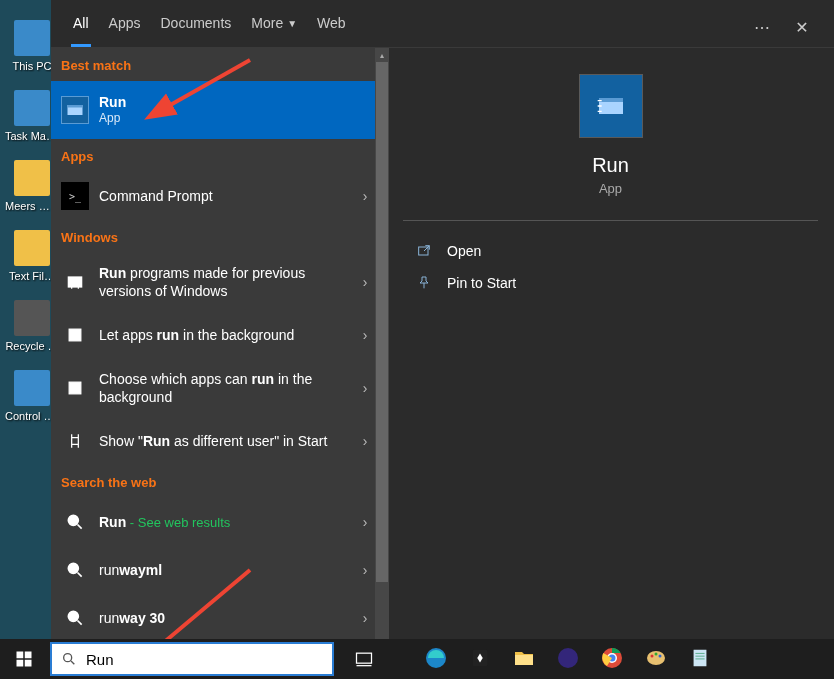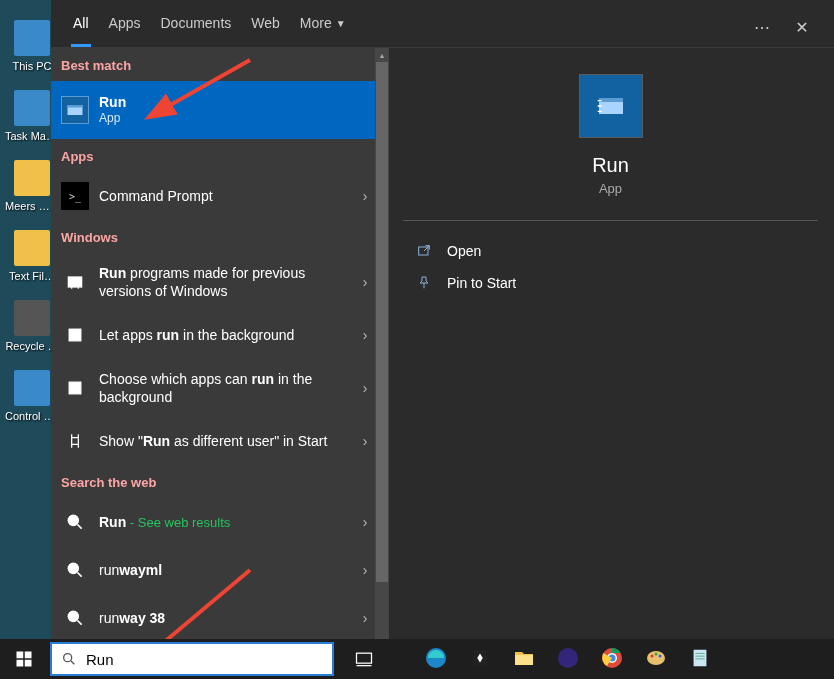--- a/index.html
+++ b/index.html
@@ -83,21 +83,21 @@
     }
     .scrollbar-arrow {
       width: 14px; height: 14px; display: flex; align-items: center; justify-content: center;
       font-size: 8px; color: #aaa;
     }
     .scrollbar-thumb {
       position: absolute; right: 1px; width: 12px; background: #666;
     }
 
     .section-header {
-      padding: 10px 10px 8px; font-size: 13px; font-weight: 600; color: #fca5a5;
+      padding: 10px 10px 8px; font-size: 13px; font-weight: 600; color: #f97316;
     }
     .result-item {
       display: flex; align-items: center;
       padding: 10px 10px; cursor: pointer;
       position: relative;
     }
     .result-item.highlighted {
       background: #0067c0;
     }
     .result-item.tall { min-height: 58px; }
@@ -225,25 +225,25 @@
     <div class="tab active">
         <span>All</span>
       </div>
     <div class="tab">
         <span>Apps</span>
       </div>
     <div class="tab">
         <span>Documents</span>
       </div>
     <div class="tab">
-        <span>Web</span>
-      </div>
-    <div class="tab">
         <span>More</span>
         <span class="chevron">▼</span>
+      </div>
+    <div class="tab">
+        <span>Web</span>
       </div>
     <div class="header-spacer"></div>
     <div class="header-icon">⋯</div>
     <div class="header-icon">✕</div>
   </div>
 
   <div class="main-area">
 
     <div class="results-pane">
       <div class="section-header">Best match</div>
@@ -340,21 +340,21 @@
         <div class="result-chevron">›</div>
       </div>
 
       <div class="result-item">
         <div class="result-icon">
           <svg class="small-svg" viewBox="0 0 24 24" stroke="#fff" fill="none" stroke-width="2">
               <circle cx="10" cy="10" r="6"></circle>
               <path d="M15 15 L20 20"></path>
             </svg>
         </div>
-        <div class="result-text"><span>run</span><b>way 38</b></div>
+        <div class="result-text"><span>run</span><b>way 30</b></div>
         <div class="result-chevron">›</div>
       </div>
 
       <div class="section-header">Photos</div>
 
       <div class="result-item">
         
         
         
       </div>

